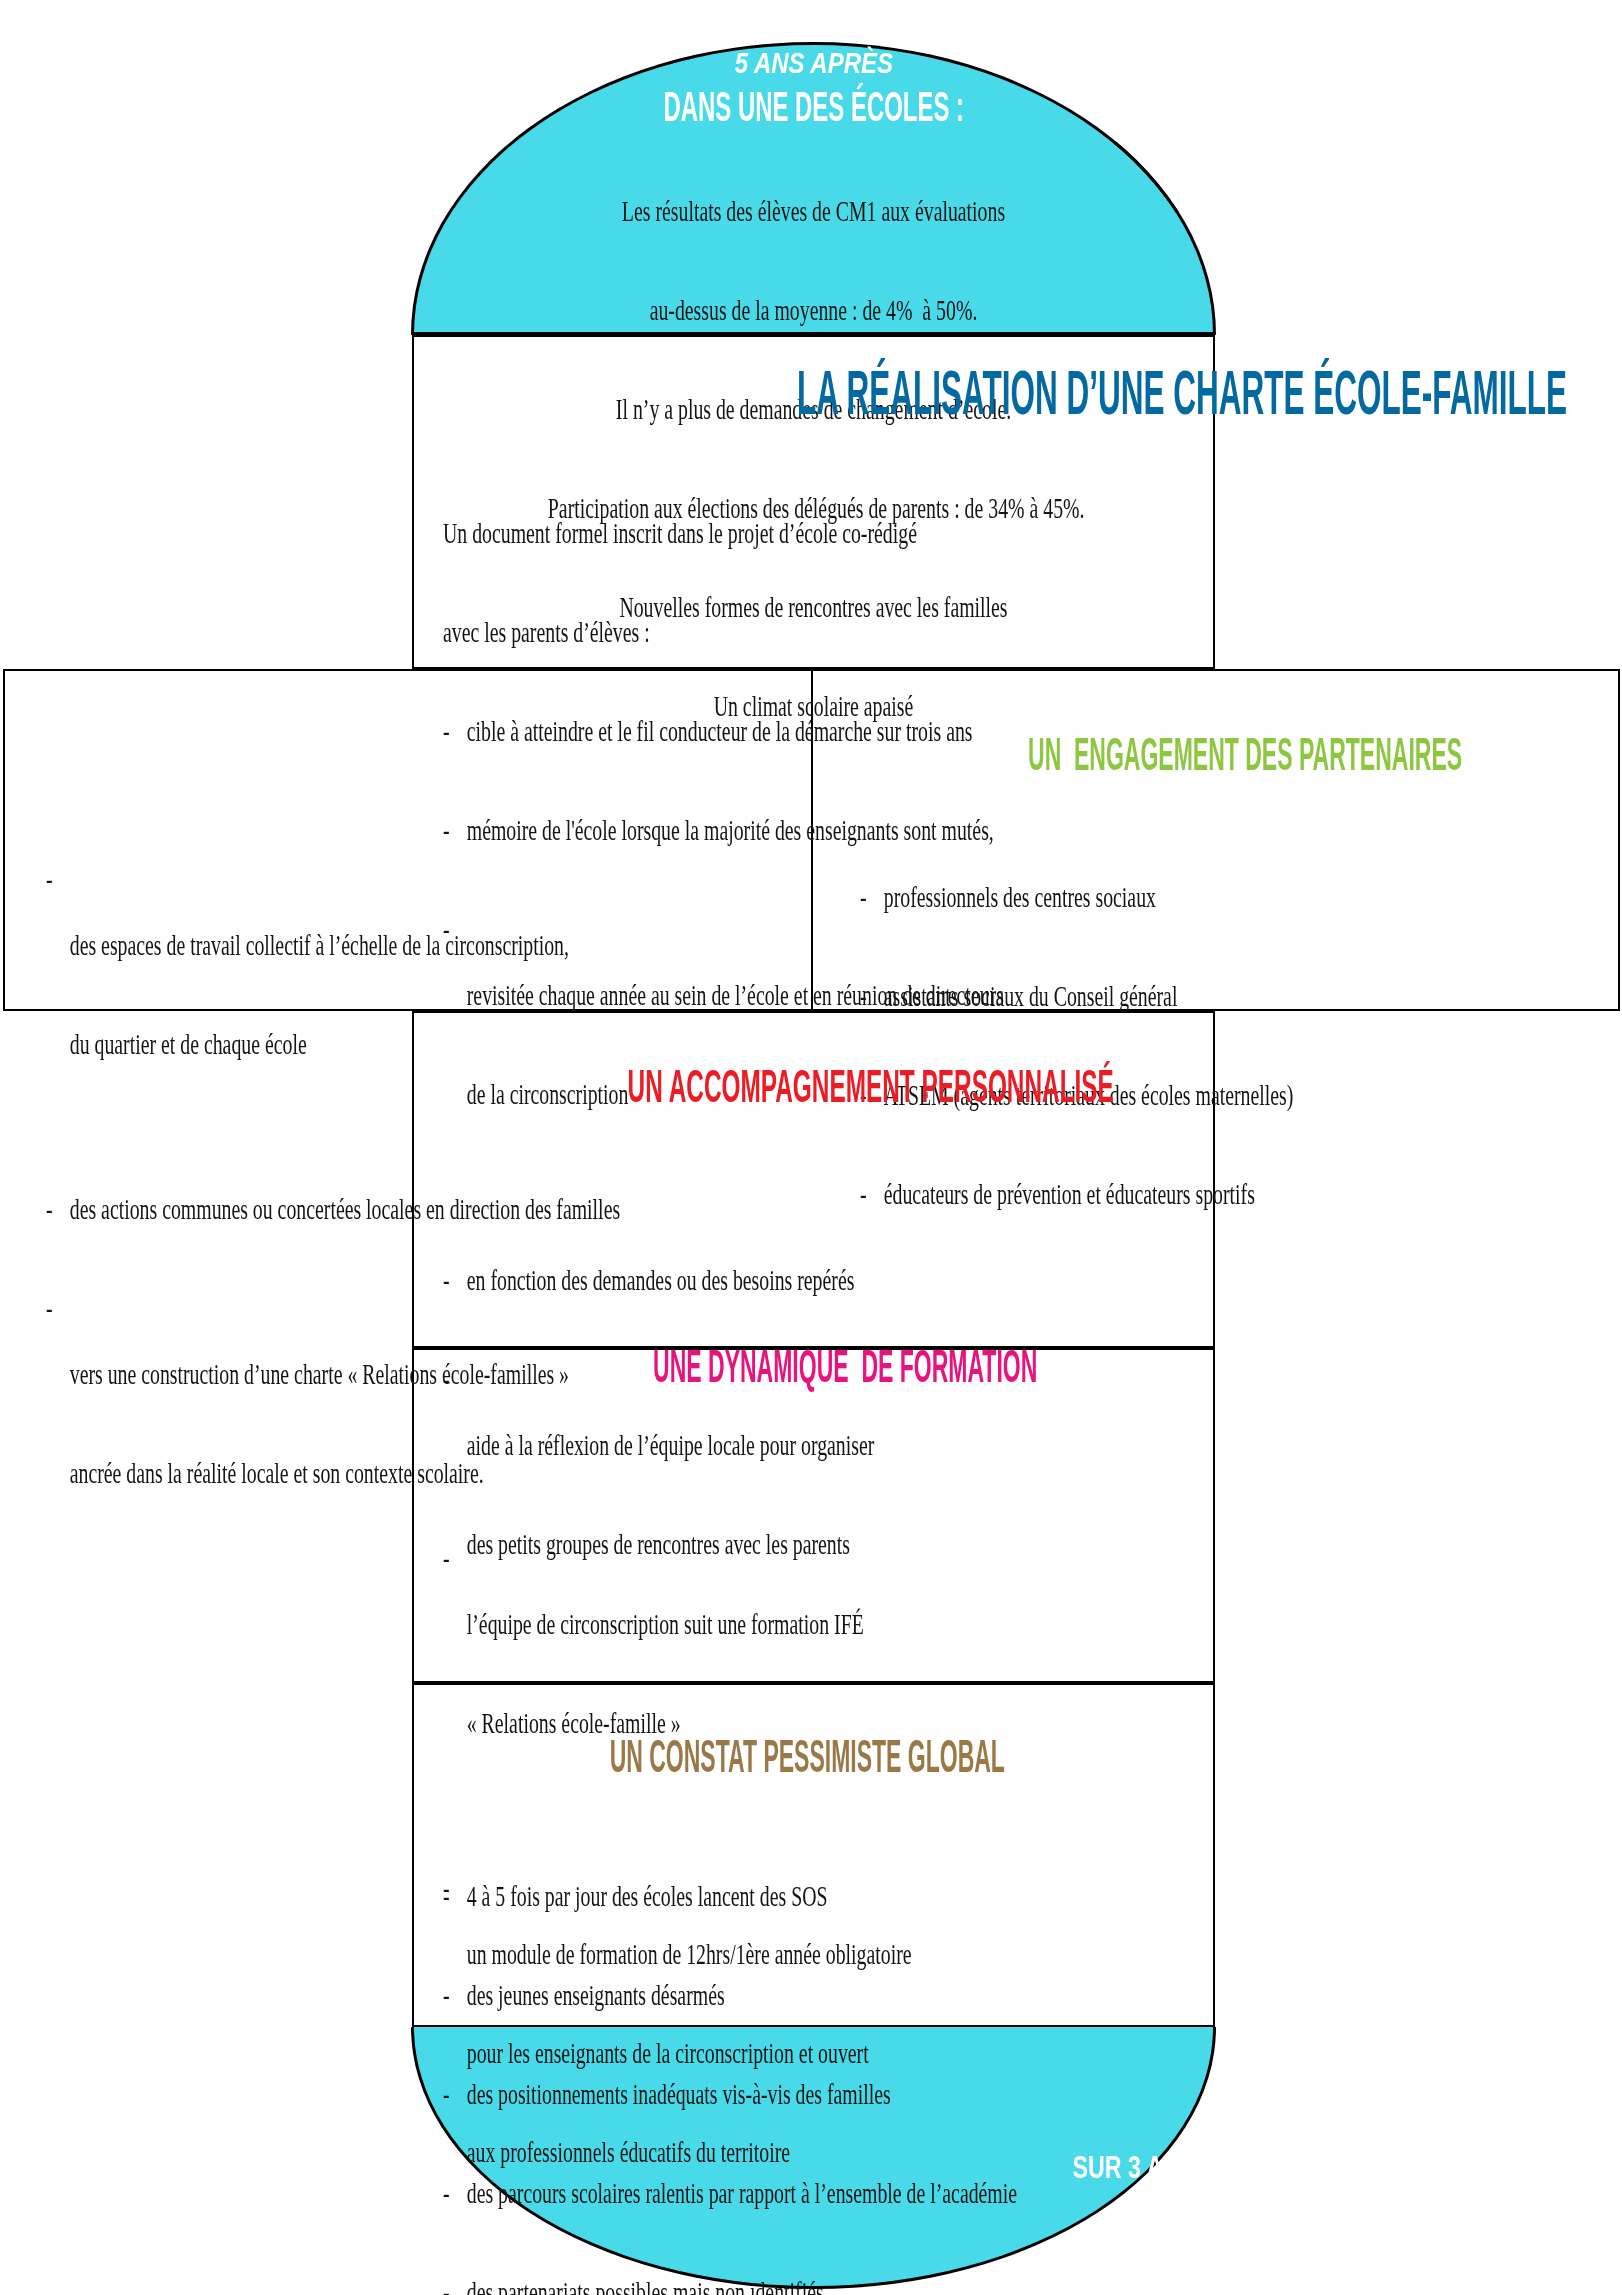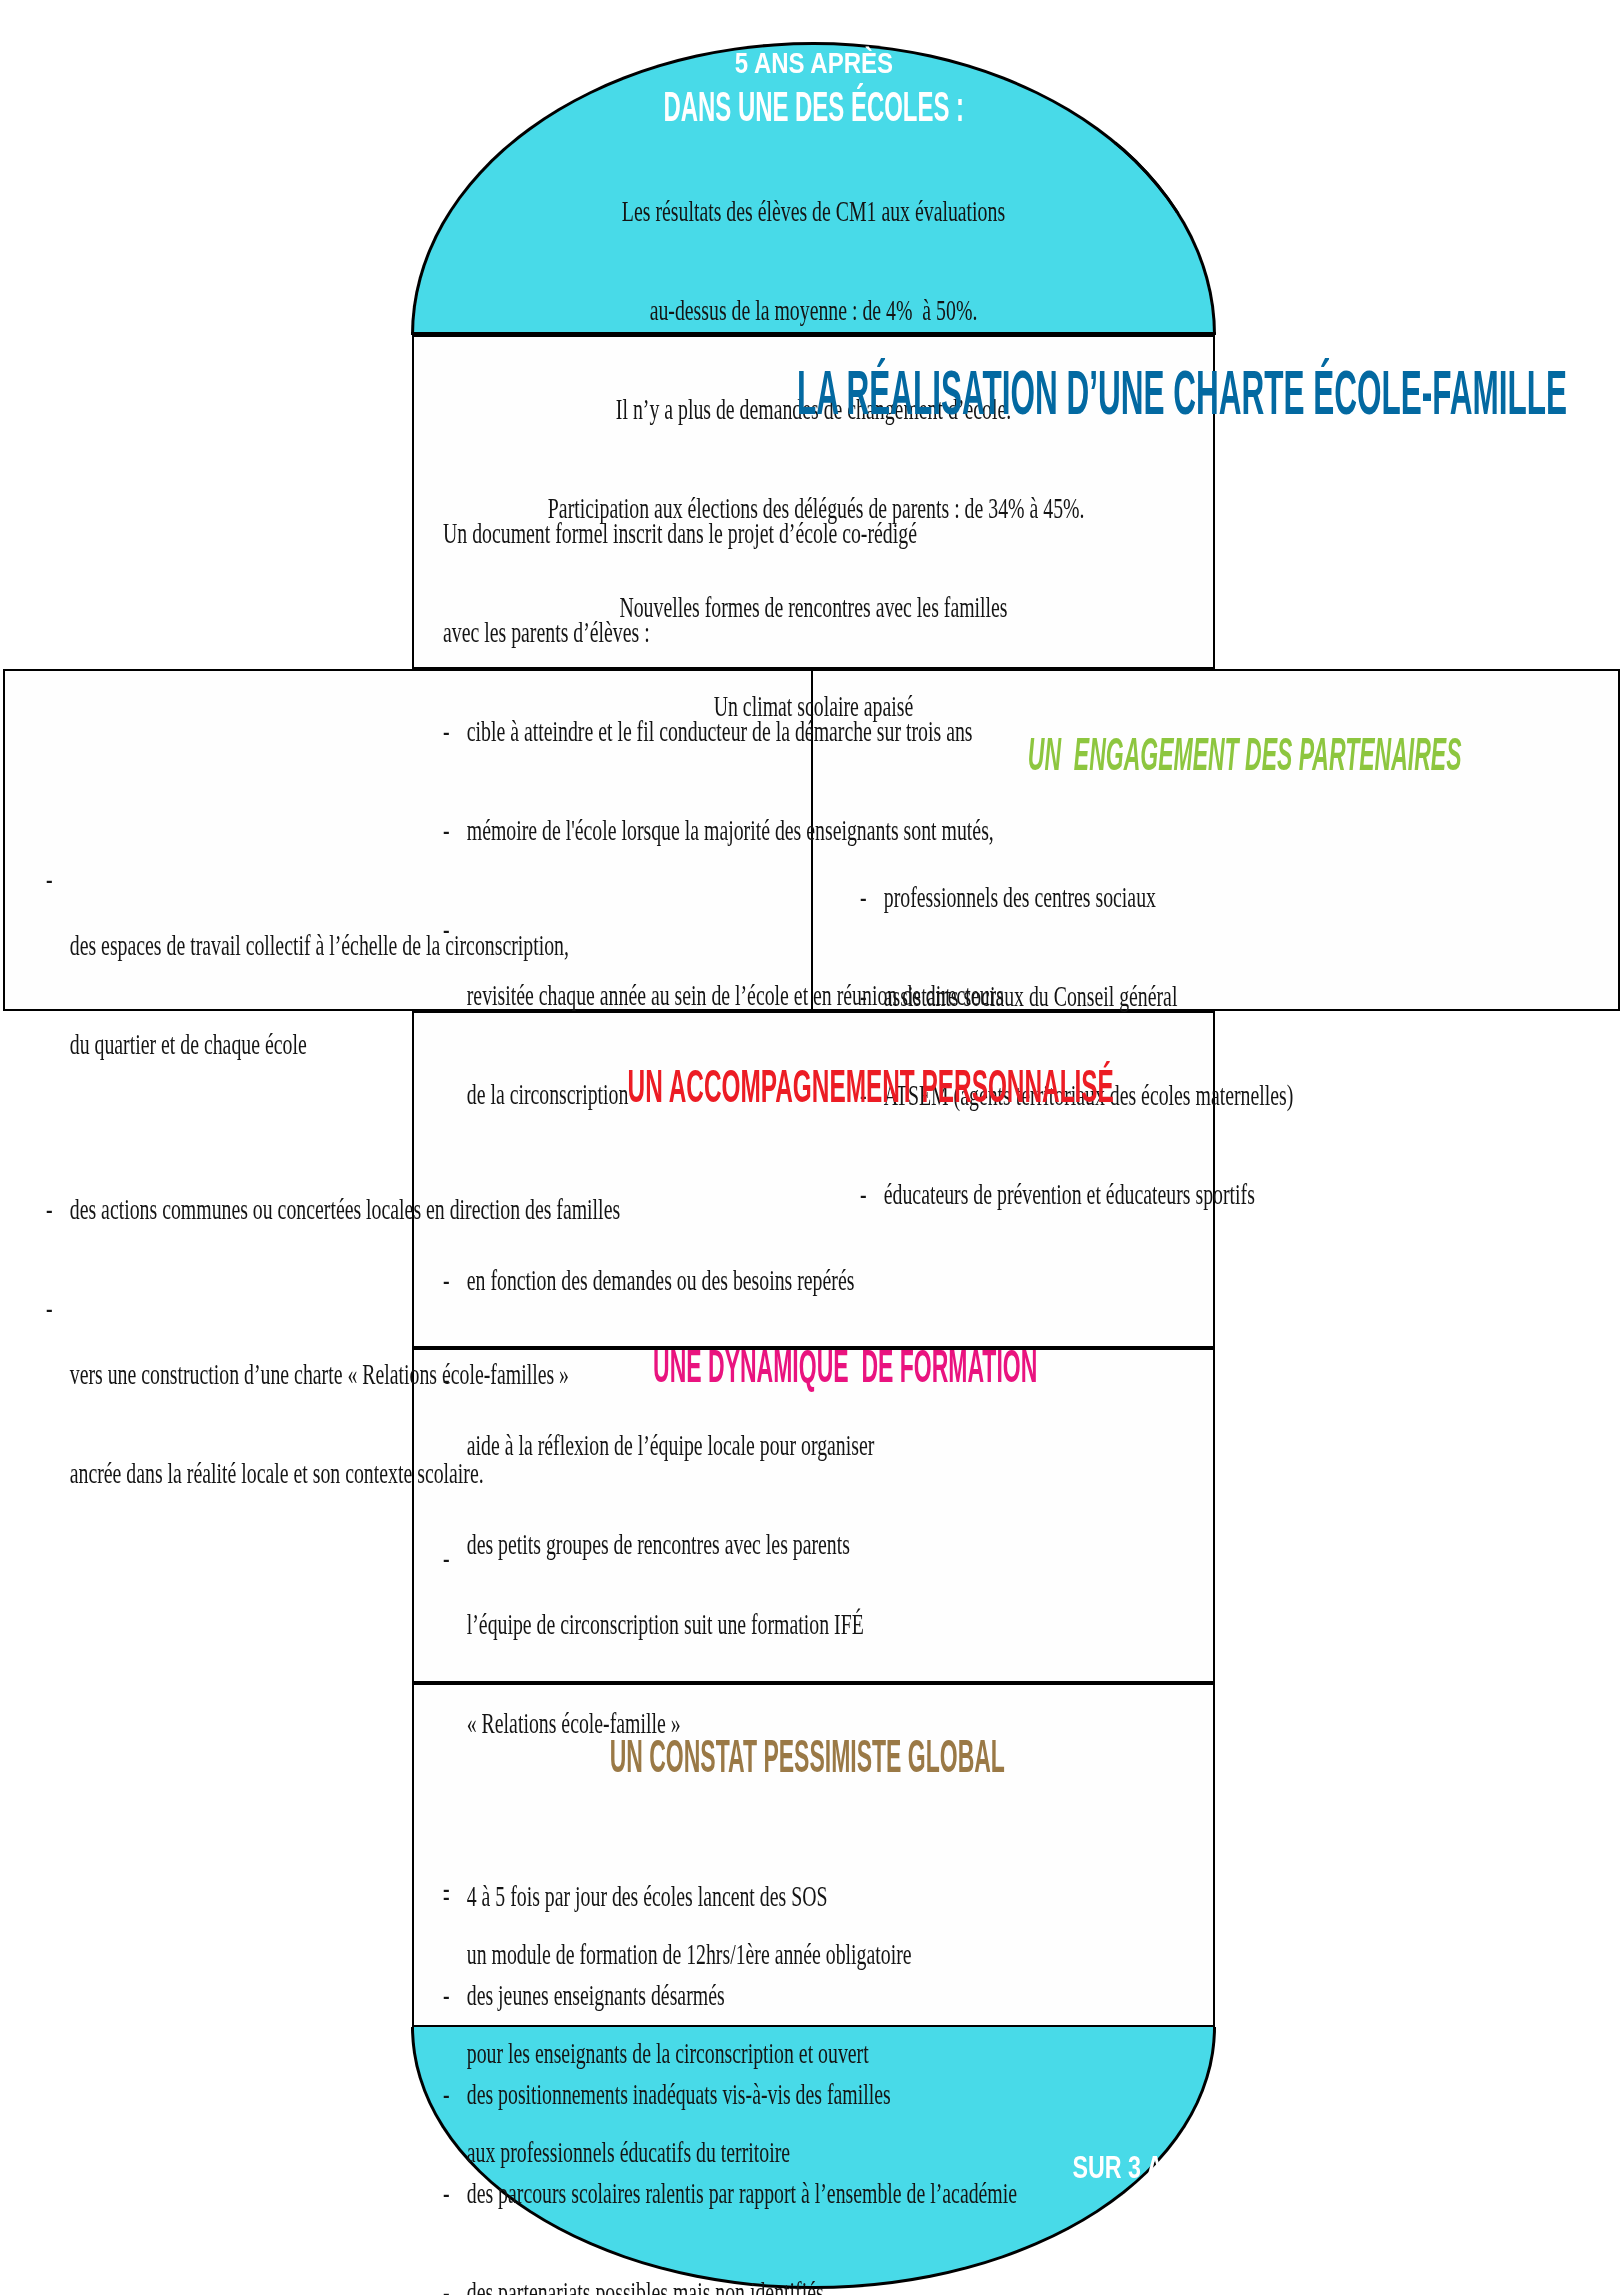--- a/index.html
+++ b/index.html
@@ -16,21 +16,21 @@
   
   .hd{position:absolute;text-align:center;font-family:"Liberation Sans",sans-serif;font-weight:bold;}
   .cond{display:inline-block;white-space:pre;transform:scaleX(0.5);transform-origin:50% 50%;}
   .hd-orange{color:#0369a1;font-size:63px;line-height:52px;}
   .hd-blue{color:#2aa9e0;font-size:46px;line-height:52px;}
   .hd-green{color:#8dc63f;font-size:46px;line-height:52px;}
   .hd-red{color:#ec1c24;font-size:46px;line-height:46px;}
   .hd-pink{color:#e9137f;font-size:46px;line-height:52px;}
   .hd-brown{color:#9a7946;font-size:46px;line-height:52px;}
   .hd-white{color:#ffffff;}
-  .w1{font-size:30px;line-height:37px;}
+  .w1{font-size:30px;line-height:37px;font-style:italic;}
   .w2{font-size:42px;line-height:47px;}
   .w3{font-size:31px;line-height:38px;}
   .cond-w1{transform:scaleX(0.8);}
   .cond-w2{transform:scaleX(0.57);}
   .cond-w3{transform:scaleX(0.75);}
   
   .tb{position:absolute;font-size:30px;line-height:33px;white-space:pre;
       transform:scaleX(0.66);transform-origin:0 0;}
   .tb.center{text-align:center;transform-origin:50% 0;}
   .row{display:flex;}
@@ -102,21 +102,21 @@
     </div>
     <div class="row">
       <span class="dash">-</span>
       <div>
         <div>vers une construction d’une charte « Relations école-familles »</div>
         <div>ancrée dans la réalité locale et son contexte scolaire.</div>
       </div>
     </div>
   </div>
 
-  <div class="hd hd-green" style="left:811px;top:728px;width:809px;font-style:italic;">
+  <div class="hd hd-green" style="left:811px;top:728px;width:809px;">
     <span class="cond">UN  ENGAGEMENT DES PARTENAIRES</span>
   </div>
   <div class="tb" style="left:860px;top:814px;">
     <div class="row">
       <span class="dash">-</span>
       <div><div>professionnels des centres sociaux</div></div>
     </div>
     <div class="row">
       <span class="dash">-</span>
       <div><div>assistants sociaux du Conseil général</div></div>

